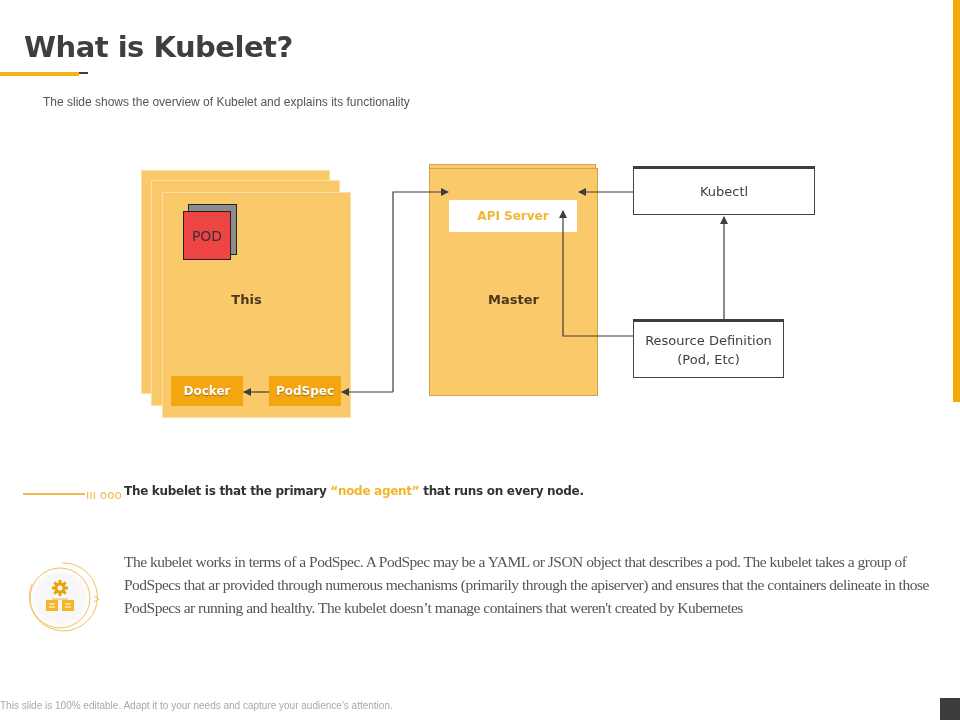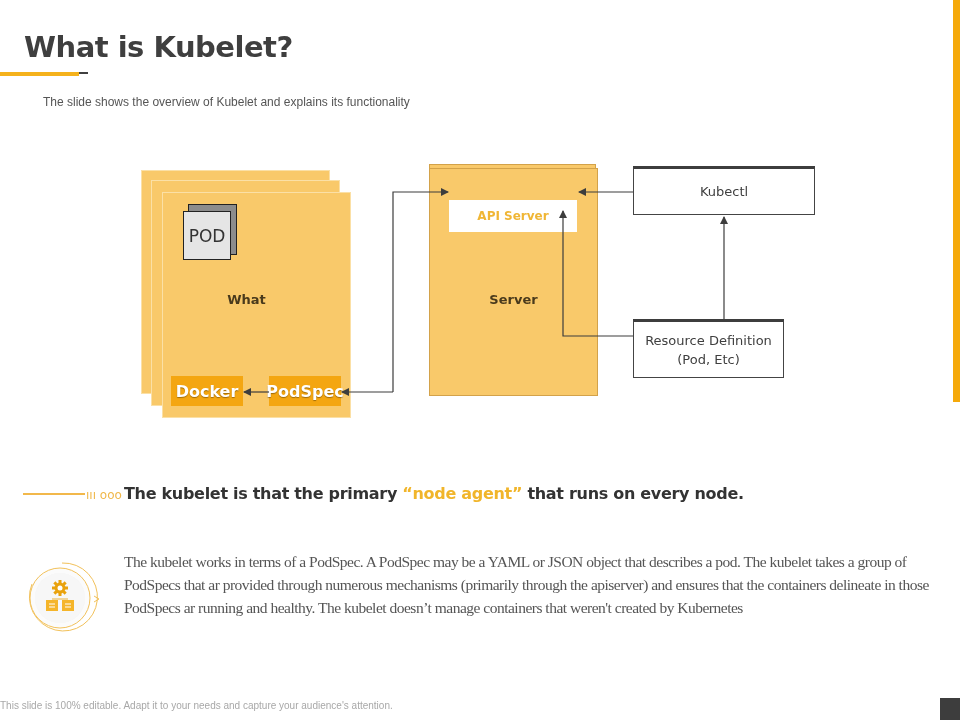--- a/index.html
+++ b/index.html
@@ -13,43 +13,43 @@
   .title-underline-gold { position: absolute; left: 0; top: 72px; width: 79px; height: 4px; background: #f5b21c; }
   .title-underline-dark { position: absolute; left: 79px; top: 72px; width: 9px; height: 2px; background: #404040; }
   .subtitle { position: absolute; left: 24px; top: 95px; font-family: "Liberation Sans", sans-serif; font-size: 12px; color: #555; margin-left: 19px; }
 
   
   .node-card { position: absolute; background: #f9c96a; border: 1px solid #fbe0a6; }
   .node-card.back1 { left: 141px; top: 170px; width: 189px; height: 224px; }
   .node-card.back2 { left: 151px; top: 180px; width: 189px; height: 226px; }
   .node-card.front { left: 162px; top: 192px; width: 189px; height: 226px; background: #f9c96a; }
   .pod-back { position: absolute; left: 188px; top: 204px; width: 49px; height: 51px; background: #8c8c8c; border: 1px solid #222; }
-  .pod-front { position: absolute; left: 183px; top: 211px; width: 48px; height: 49px; background: #e5e5e5; border: 1px solid #222; display: flex; align-items: center; justify-content: center; font-family: "DejaVu Sans", sans-serif; font-size: 17px; color: #333; }
+  .pod-front { position: absolute; left: 183px; top: 211px; width: 48px; height: 49px; background: #ef4444; border: 1px solid #222; display: flex; align-items: center; justify-content: center; font-family: "DejaVu Sans", sans-serif; font-size: 14px; color: #333; }
   .node-label { position: absolute; left: 162px; top: 292px; width: 169px; text-align: center; font-family: "DejaVu Sans", sans-serif; font-weight: bold; font-size: 13px; color: #4a3a1c; }
-  .chip { position: absolute; height: 30px; background: #f4a611; color: #fff; font-family: "DejaVu Sans", sans-serif; font-weight: bold; font-size: 16px; display: flex; align-items: center; justify-content: center; text-shadow: 0 1px 1px rgba(0,0,0,0.35); }
+  .chip { position: absolute; height: 30px; background: #f4a611; color: #fff; font-family: "DejaVu Sans", sans-serif; font-weight: bold; font-size: 12px; display: flex; align-items: center; justify-content: center; text-shadow: 0 1px 1px rgba(0,0,0,0.35); }
   .chip.docker { left: 171px; top: 376px; width: 72px; }
   .chip.kubelet { left: 269px; top: 376px; width: 72px; }
 
   
   .master-back { position: absolute; left: 429px; top: 164px; width: 167px; height: 230px; background: #f9c96a; border: 1px solid #d3a24a; }
   .master { position: absolute; left: 429px; top: 168px; width: 169px; height: 228px; background: #f9c96a; border: 1px solid #d3a24a; }
   .api-server { position: absolute; left: 449px; top: 176px; width: 128px; height: 32px; background: #fff; color: #f0b635; font-family: "DejaVu Sans", sans-serif; font-weight: bold; font-size: 12px; display: flex; align-items: center; justify-content: center; margin-top: 24px; }
   .master-label { position: absolute; left: 429px; top: 292px; width: 169px; text-align: center; font-family: "DejaVu Sans", sans-serif; font-weight: bold; font-size: 13px; color: #4a3a1c; }
 
   
   .rbox { position: absolute; background: #fff; border: 1px solid #444; border-top: 3px solid #3d3d3d; display: flex; flex-direction: column; align-items: center; justify-content: center; font-family: "DejaVu Sans", sans-serif; font-size: 13px; color: #3f3f3f; text-align: right; line-height: 19px; }
   .rbox.kubectl { left: 633px; top: 166px; width: 182px; height: 49px; }
   .rbox.resdef { left: 633px; top: 319px; width: 151px; height: 59px; }
 
   .arrows { position: absolute; left: 0; top: 0; }
 
   
   .stmt-line { position: absolute; left: 23px; top: 493px; width: 62px; height: 2px; background: #f2b84b; }
   .stmt-dots { position: absolute; left: 86px; top: 488px; font-size: 12px; color: #f0b84b; letter-spacing: 0; font-family: "DejaVu Sans", sans-serif; }
-  .stmt { position: absolute; left: 124px; top: 484px; font-family: "DejaVu Sans", sans-serif; font-weight: bold; font-size: 16px; color: #333; letter-spacing: -0.3px; }
+  .stmt { position: absolute; left: 124px; top: 484px; font-family: "DejaVu Sans", sans-serif; font-weight: bold; font-size: 12px; color: #333; letter-spacing: -0.3px; }
   .stmt .hl { color: #f1b52a; }
 
   
   .icon-wrap { position: absolute; left: 24px; top: 560px; width: 80px; height: 76px; }
 
   .desc { position: absolute; left: 124px; top: 550px; width: 820px; font-family: Liberation Serif, serif; font-size: 15.5px; line-height: 23px; color: #555; letter-spacing: -0.5px; }
 
   .footer { position: absolute; left: 0; width: 960px; top: 700px; font-family: "Liberation Sans", sans-serif; font-size: 10px; color: #a8a8a8; }
 </style>
 </head>
@@ -63,36 +63,36 @@
 <p class="subtitle">The slide shows the overview  of Kubelet and explains its functionality</p>
 
 <div>
   <div class="node-card back1"></div>
   <div class="node-card back2"></div>
   <div class="node-card front"></div>
   <div class="pod-back"></div>
   <div class="pod-front">
       <span>POD</span>
     </div>
-  <div class="node-label">What</div>
+  <div class="node-label">This</div>
   <div class="chip docker">
       <span>Docker</span>
     </div>
   <div class="chip kubelet">
       <span>PodSpec</span>
     </div>
 </div>
 
 <div>
   <div class="master-back"></div>
   <div class="master"></div>
   <div class="api-server">
       <span>API Server</span>
     </div>
-  <div class="master-label">Server</div>
+  <div class="master-label">Master</div>
 </div>
 
 <div class="rbox kubectl">
   <span>Kubectl</span>
 </div>
 <div class="rbox resdef">
   <span>Resource Definition</span>
   <span>(Pod, Etc)</span>
 </div>
 

